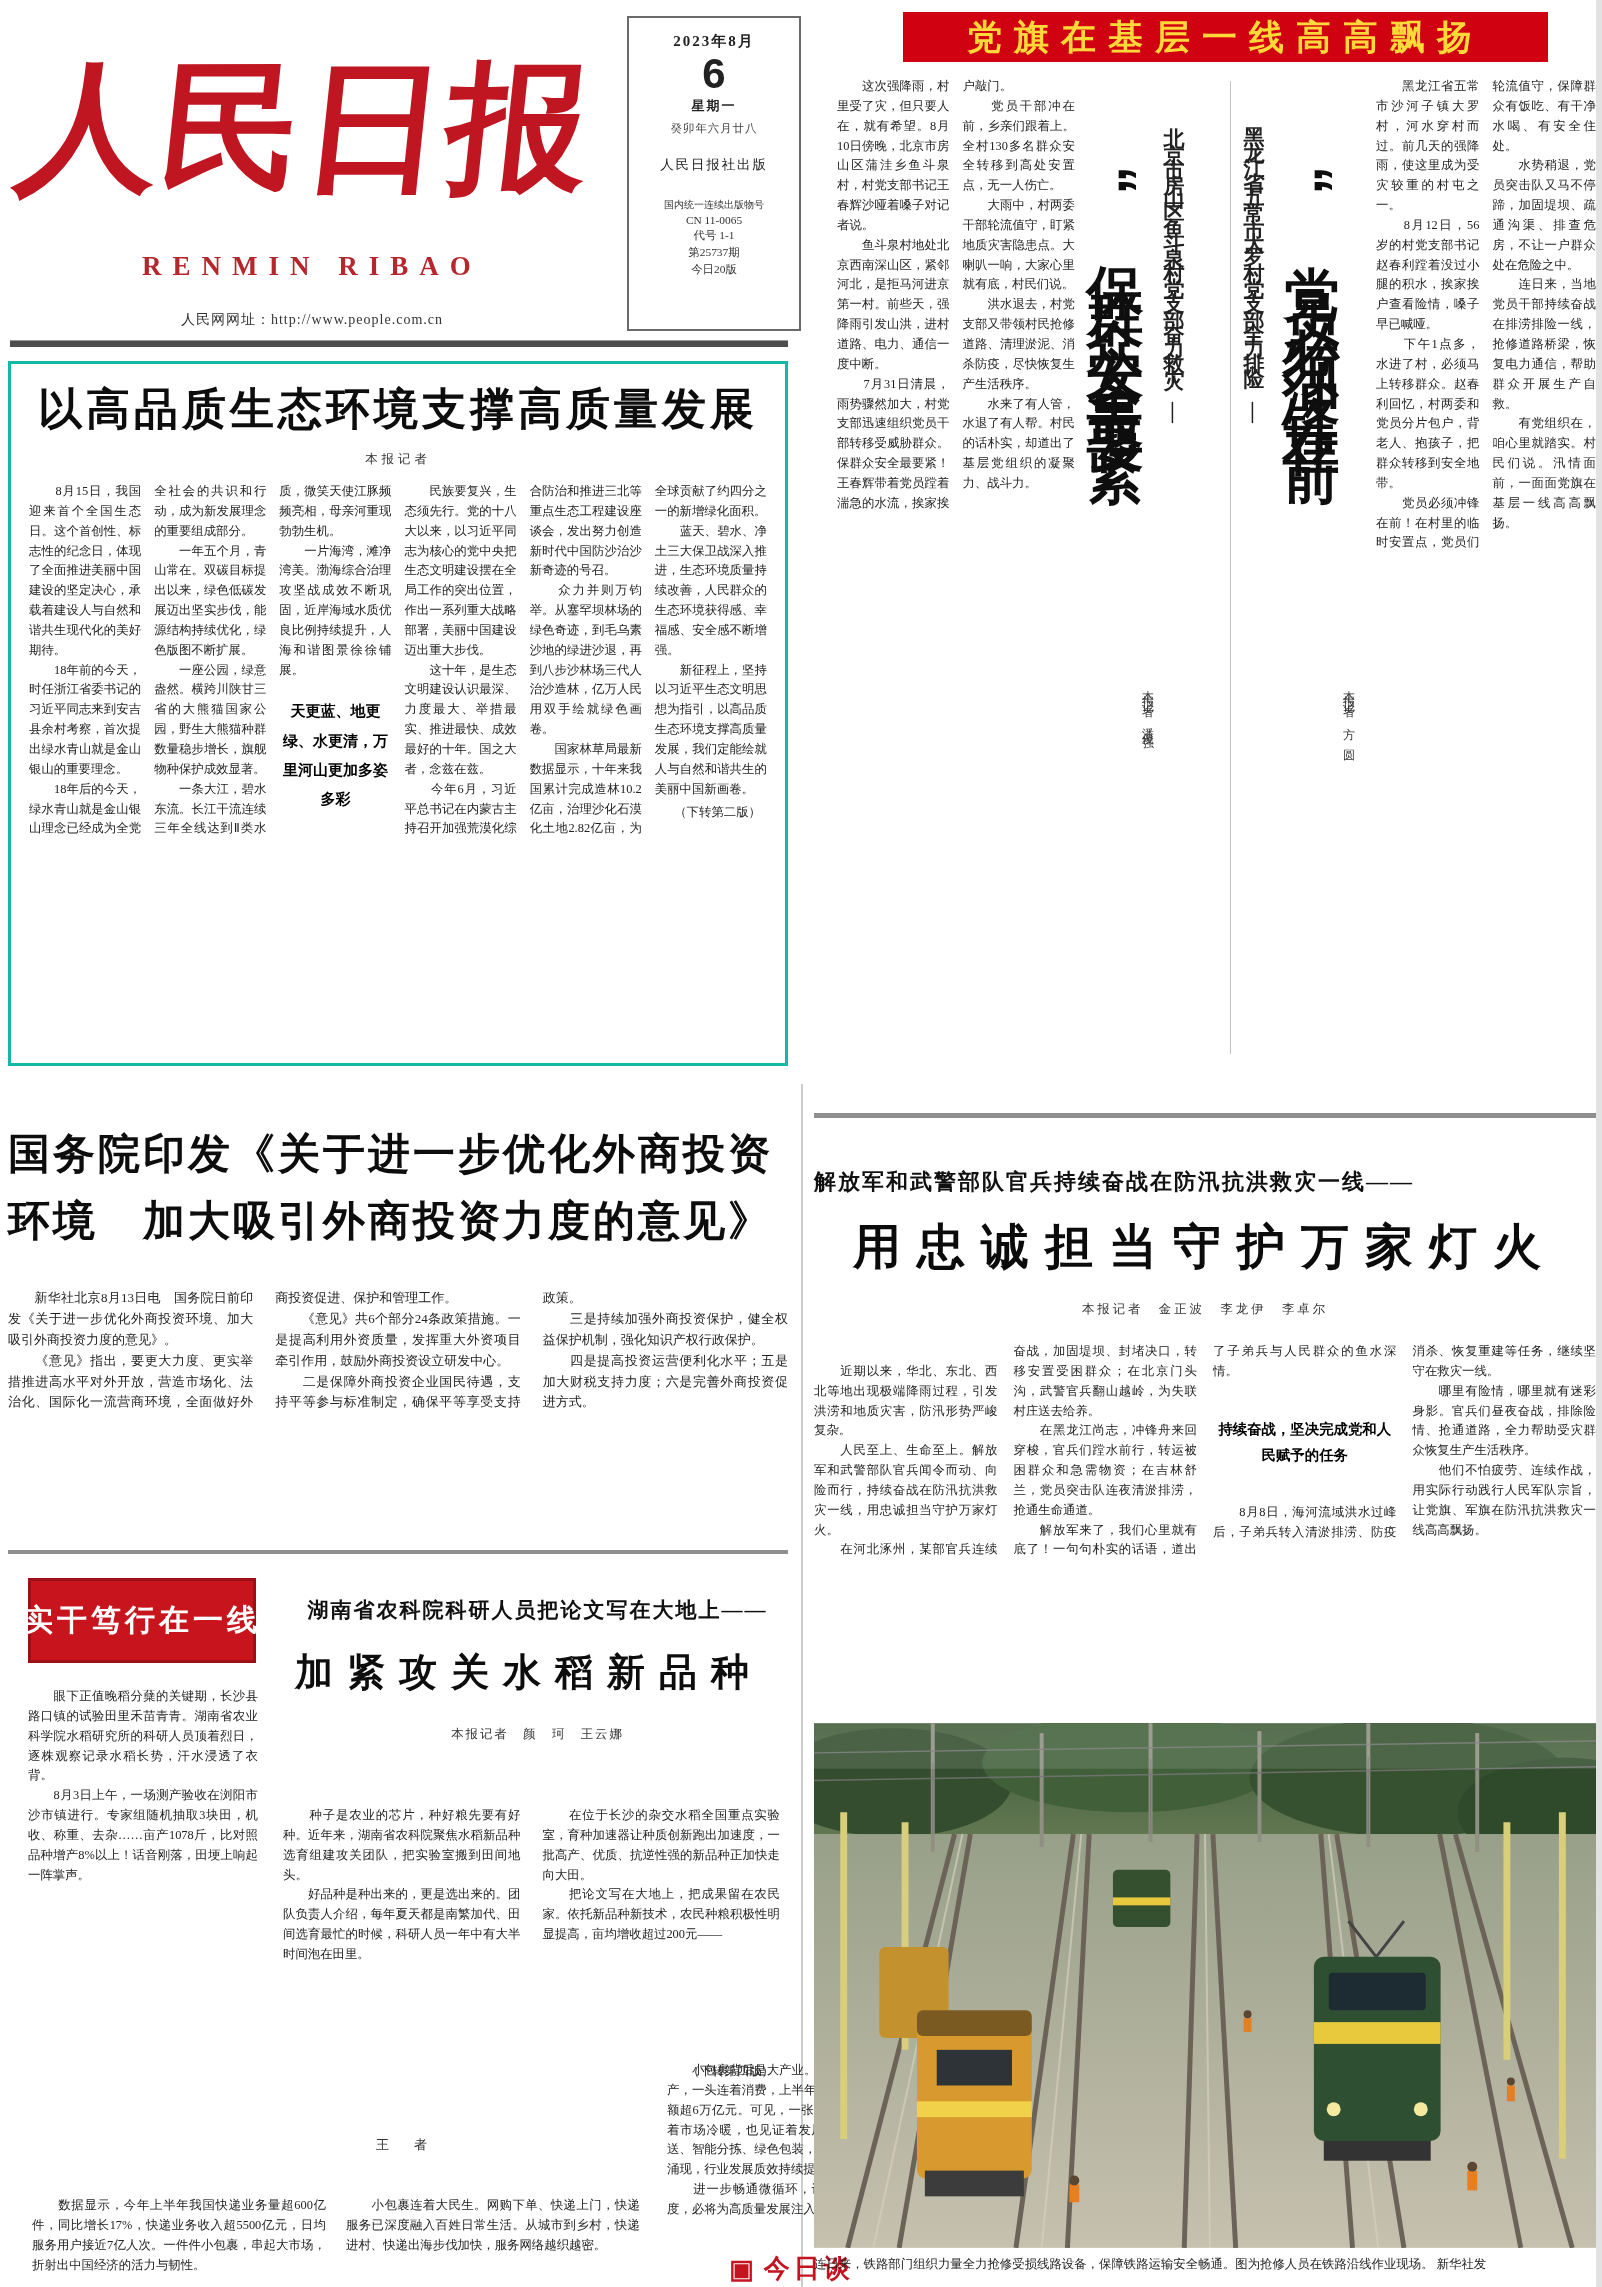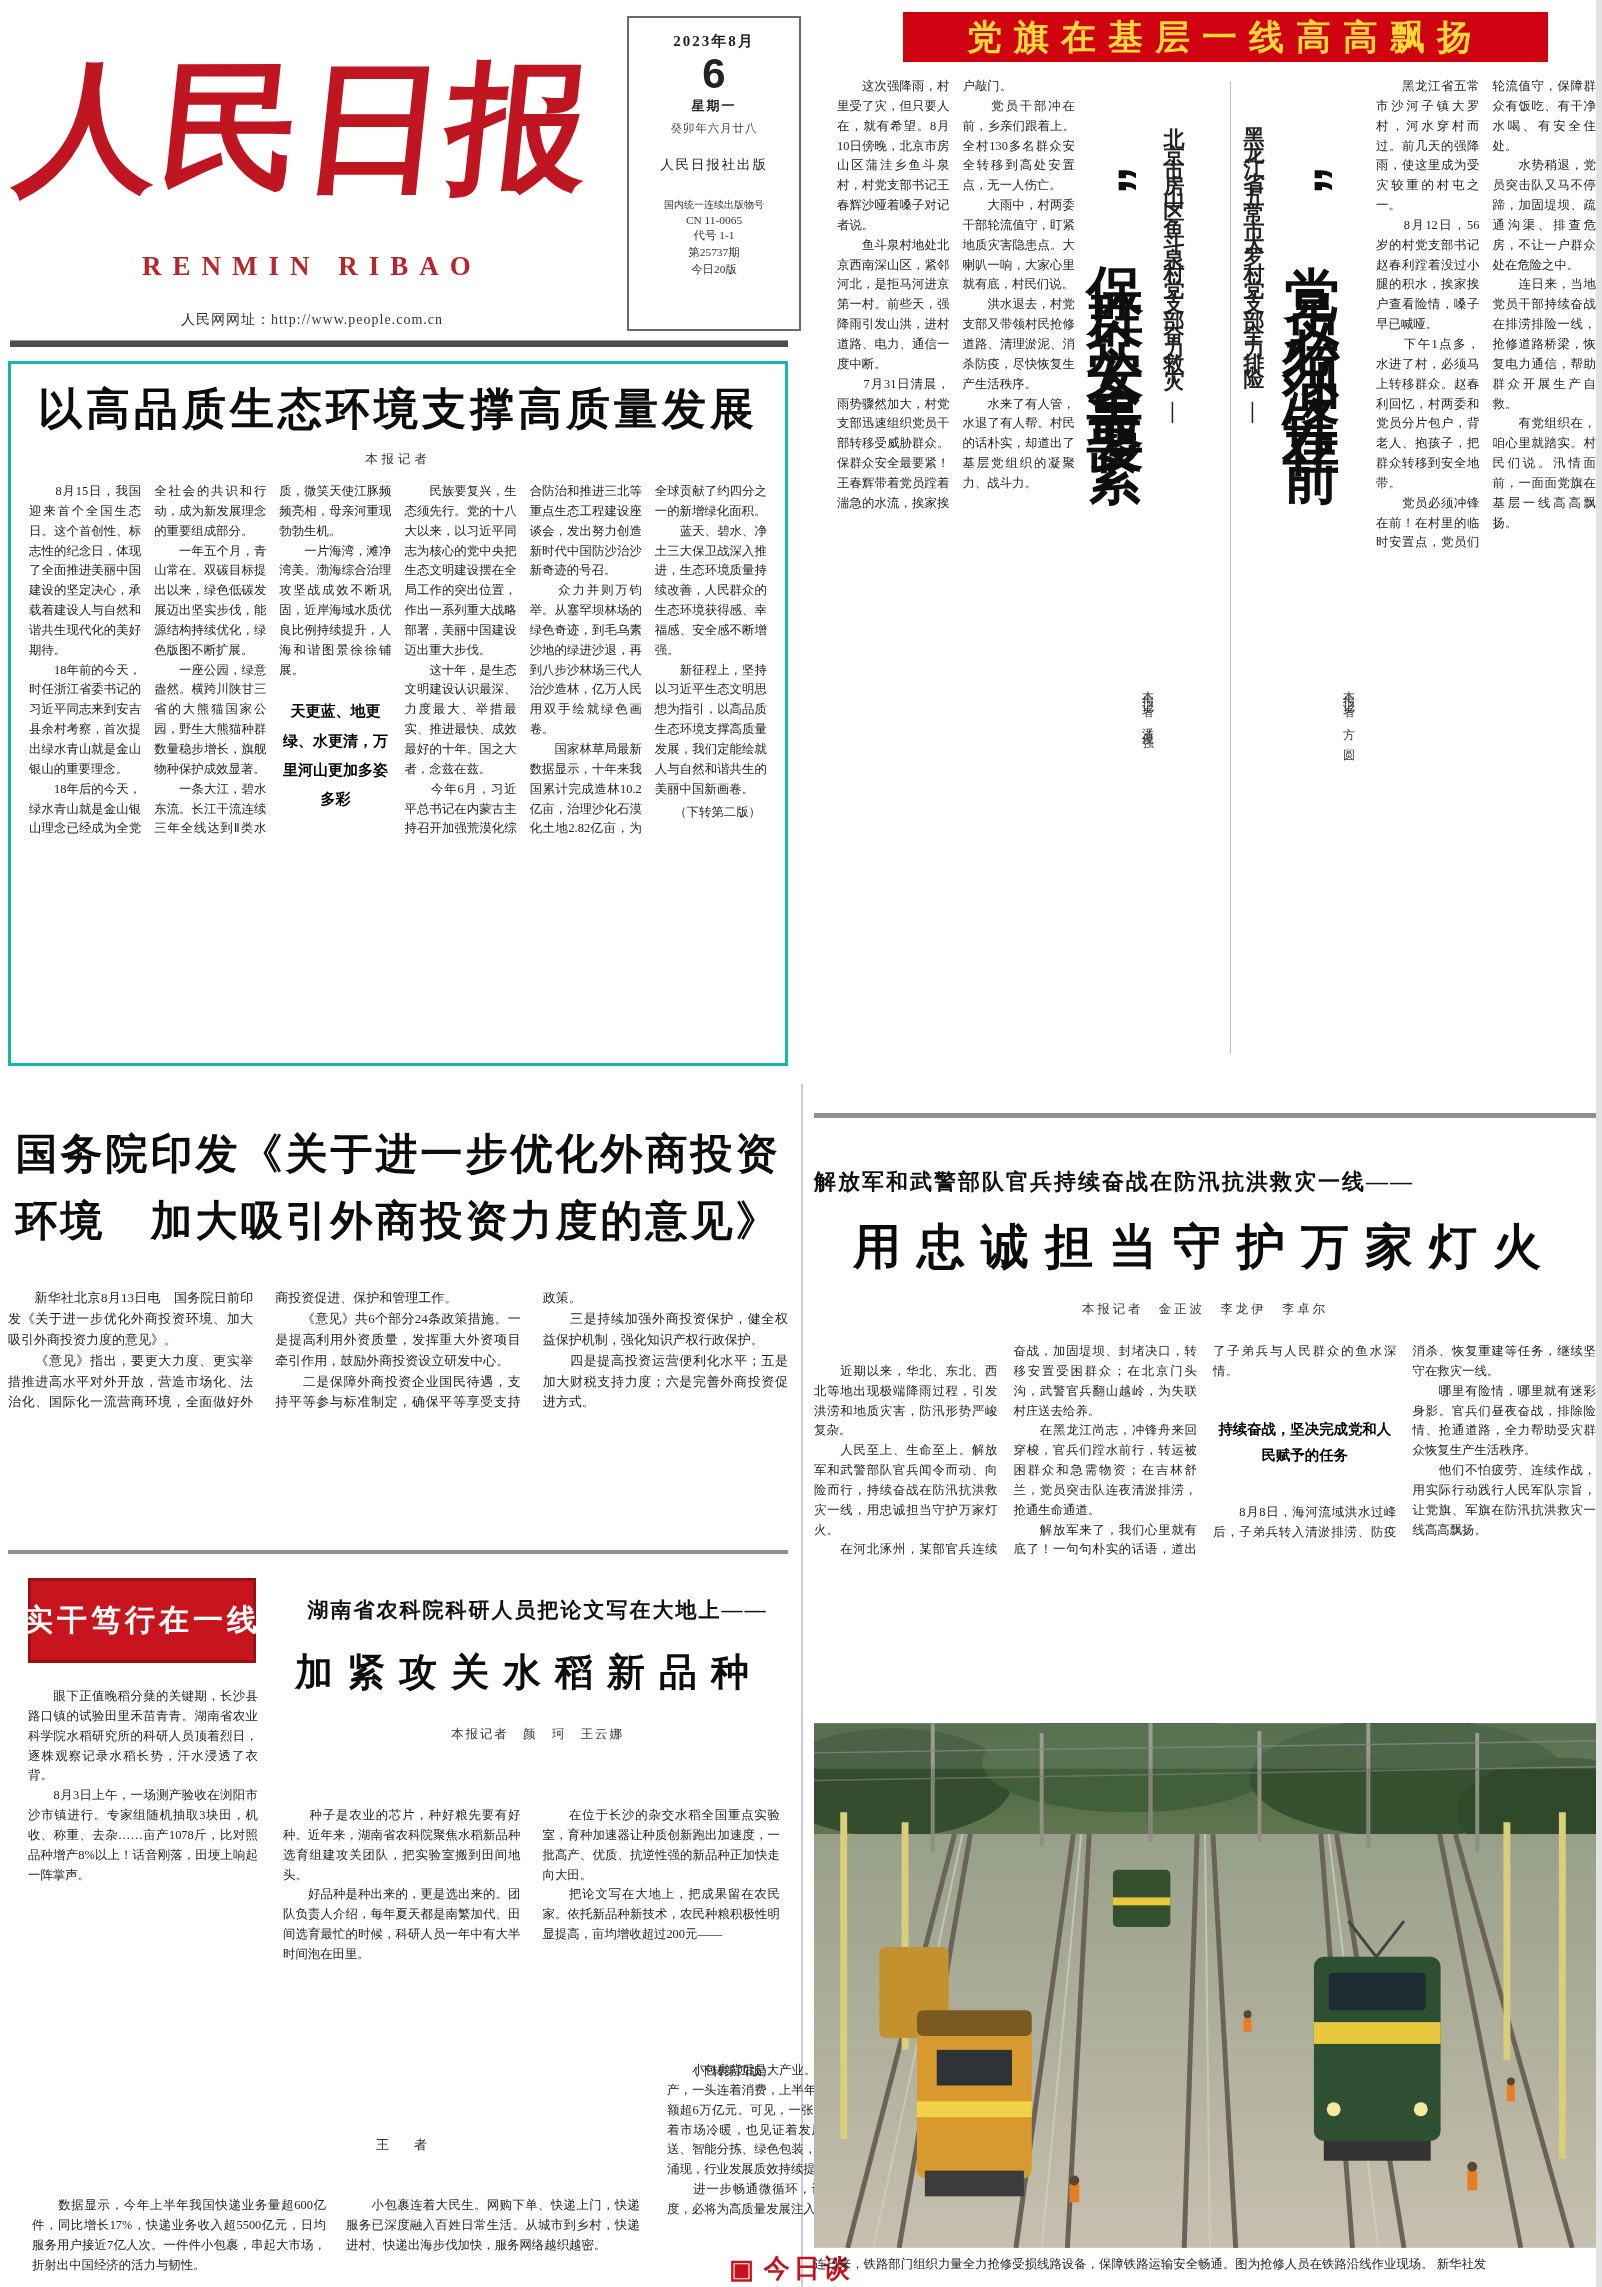--- a/index.html
+++ b/index.html
@@ -52,21 +52,21 @@
   .lead-headline{font-family:"Liberation Sans",sans-serif;font-weight:bold;font-size:44px;
     letter-spacing:4px;text-align:center;color:#0d0d0d;margin-top:6px;white-space:nowrap;}
   .lead-sub{font-weight:bold;font-size:28px;text-align:center;letter-spacing:3px;margin-top:14px;color:#111;}
   .lead-by{font-size:12.4px;text-align:center;margin-top:12px;color:#333;letter-spacing:4px;}
   .lead-body{margin-top:14px;column-count:6;column-gap:13px;height:500px;overflow:hidden;}
   .pullquote{font-family:"Liberation Sans",sans-serif;font-weight:bold;font-size:15px;line-height:1.95;
     text-align:center;margin:16px 0;white-space:normal;color:#000;}
 
   
   .council-headline{font-family:"Liberation Sans",sans-serif;font-weight:bold;font-size:42px;
-    line-height:1.6;letter-spacing:3px;text-align:center;color:#0d0d0d;}
+    line-height:1.6;letter-spacing:3px;color:#0d0d0d;}
   
   .hrule{background:#8f8f8f;}
   .vrule-mid{left:801px;top:1084px;width:2px;height:1204px;background:#cccccc;}
 
   
   .loyal-kick{font-weight:bold;font-size:22px;letter-spacing:2px;color:#111;}
   .loyal-headline{font-family:"Liberation Sans",sans-serif;font-weight:bold;font-size:48px;
     letter-spacing:16px;text-align:center;color:#0b0b0b;white-space:nowrap;}
   .loyal-by{font-size:12.4px;text-align:center;color:#333;letter-spacing:3px;}
   .subhead{font-family:"Liberation Sans",sans-serif;font-weight:bold;font-size:14.4px;line-height:1.85;

